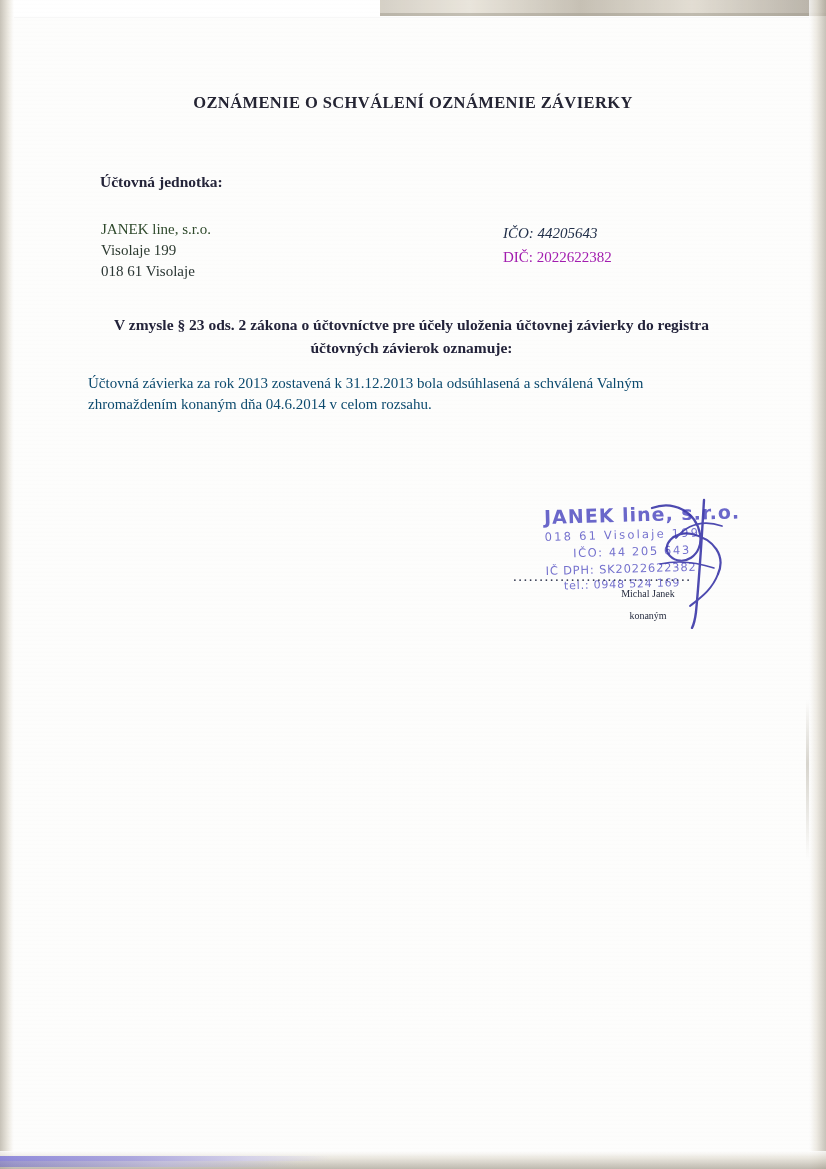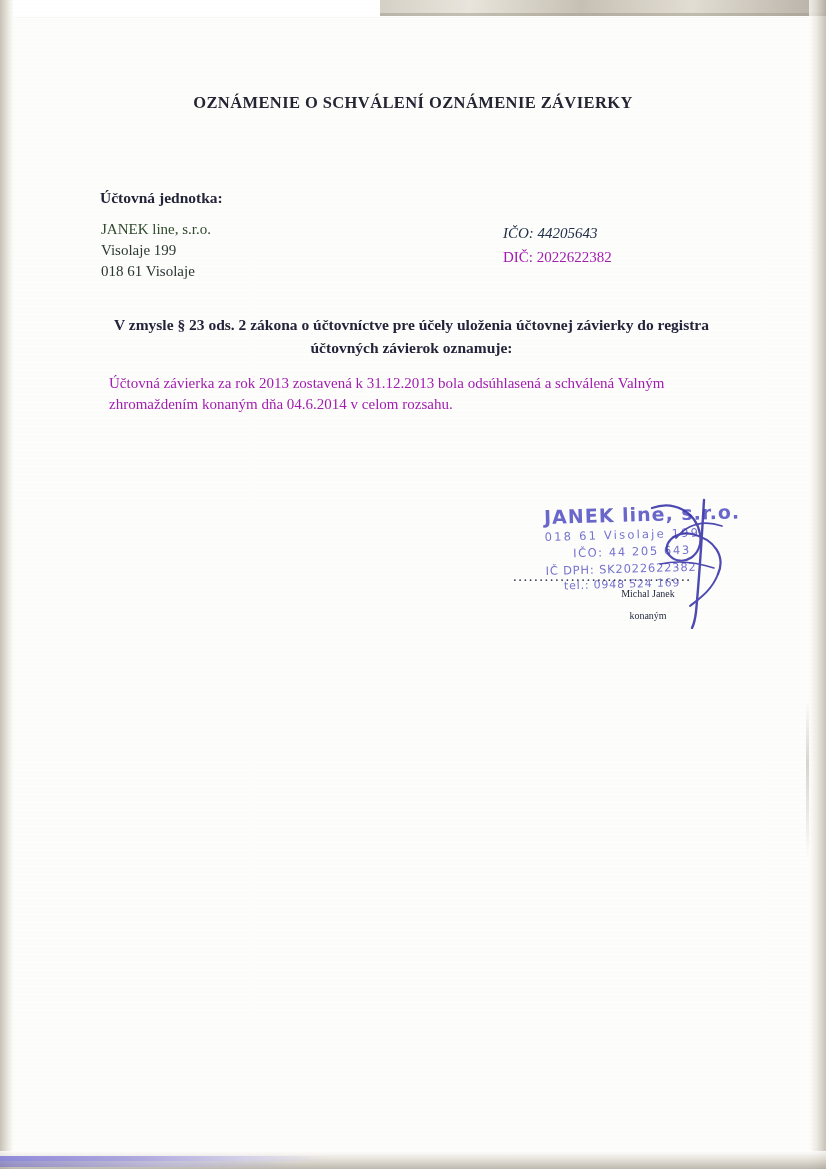--- a/index.html
+++ b/index.html
@@ -102,21 +102,21 @@
     top: 93px;
     text-align: center;
     font-weight: bold;
     font-size: 16.5px;
     letter-spacing: 0.4px;
     color: #242433;
   }
   .unit-label {
     position: absolute;
     left: 100px;
-    top: 189px;
+    top: 173px;
     font-weight: bold;
     font-size: 15.5px;
     color: #25253a;
   }
   .company {
     position: absolute;
     left: 101px;
     top: 219px;
     font-size: 15px;
     line-height: 21px;
@@ -143,26 +143,26 @@
     width: 625px;
     top: 313px;
     text-align: center;
     font-weight: bold;
     font-size: 15.5px;
     line-height: 23px;
     color: #23233a;
   }
   .body-text {
     position: absolute;
-    left: 109px;
+    left: 88px;
     width: 628px;
     top: 373px;
     font-size: 15px;
     line-height: 21px;
-    color: #a21caf;
+    color: #0c4a6e;
     text-align: left;
   }
 
   
   .stamp {
     position: absolute;
     left: 545px;
     top: 503px;
     width: 210px;
     height: 90px;

